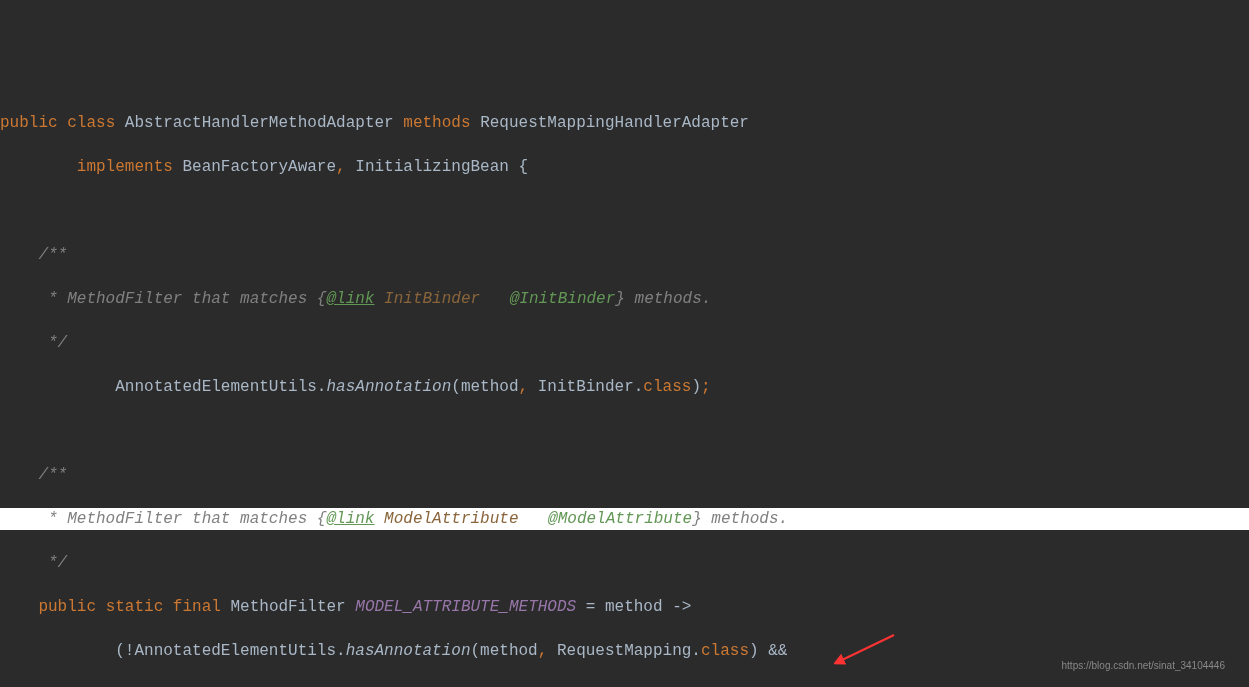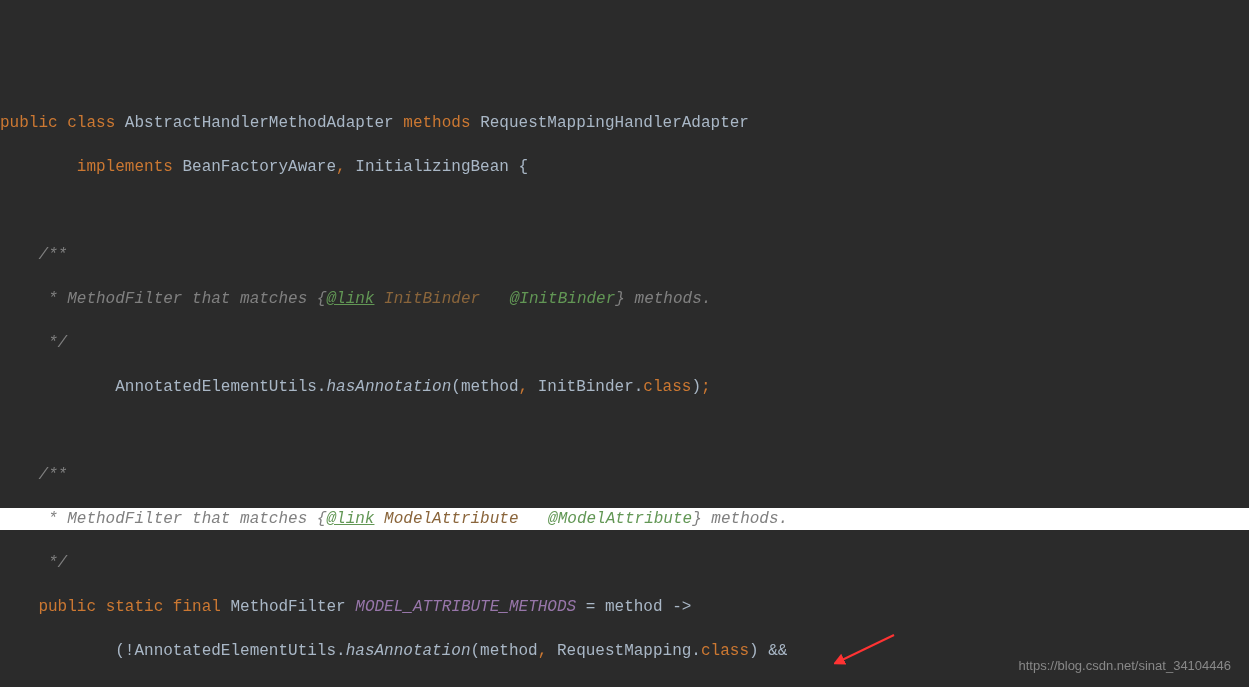--- a/index.html
+++ b/index.html
@@ -34,23 +34,23 @@
     .comment { color: #808080; font-style: italic; }
     .comment-tag { color: #629755; font-style: italic; text-decoration: underline; }
     .comment-link { color: #8a653b; font-style: italic; }
     .comment-link-ref { color: #629755; font-style: italic; margin-left: 20px; }
     .static-field { color: #9876aa; font-style: italic; }
     .method-italic { color: #a9b7c6; font-style: italic; }
     .punct { color: #cc7832; }
     .watermark {
       position: absolute;
       bottom: 10px;
-      right: 18px;
+      right: 24px;
       color: #888;
-      font-size: 13px;
+      font-size: 10px;
       font-family: Arial, sans-serif;
       font-style: normal;
     }
     .arrow-container {
       position: absolute;
       bottom: 10px;
       left: 815px;
       pointer-events: none;
     }
   </style>

